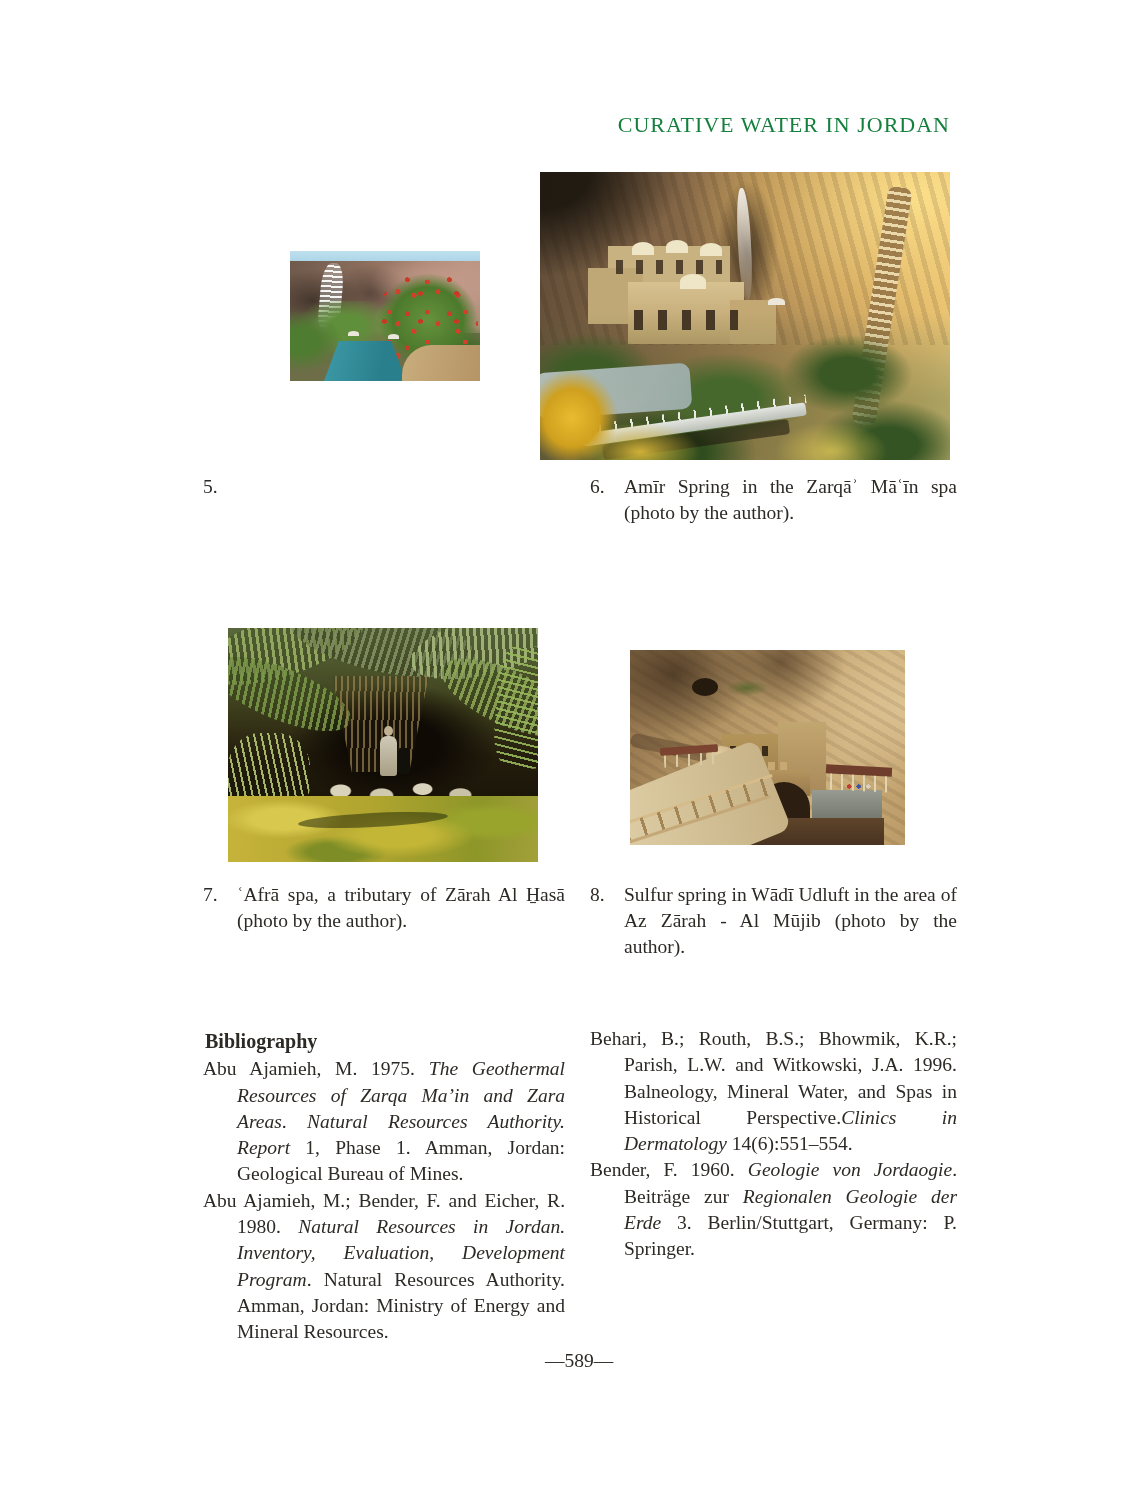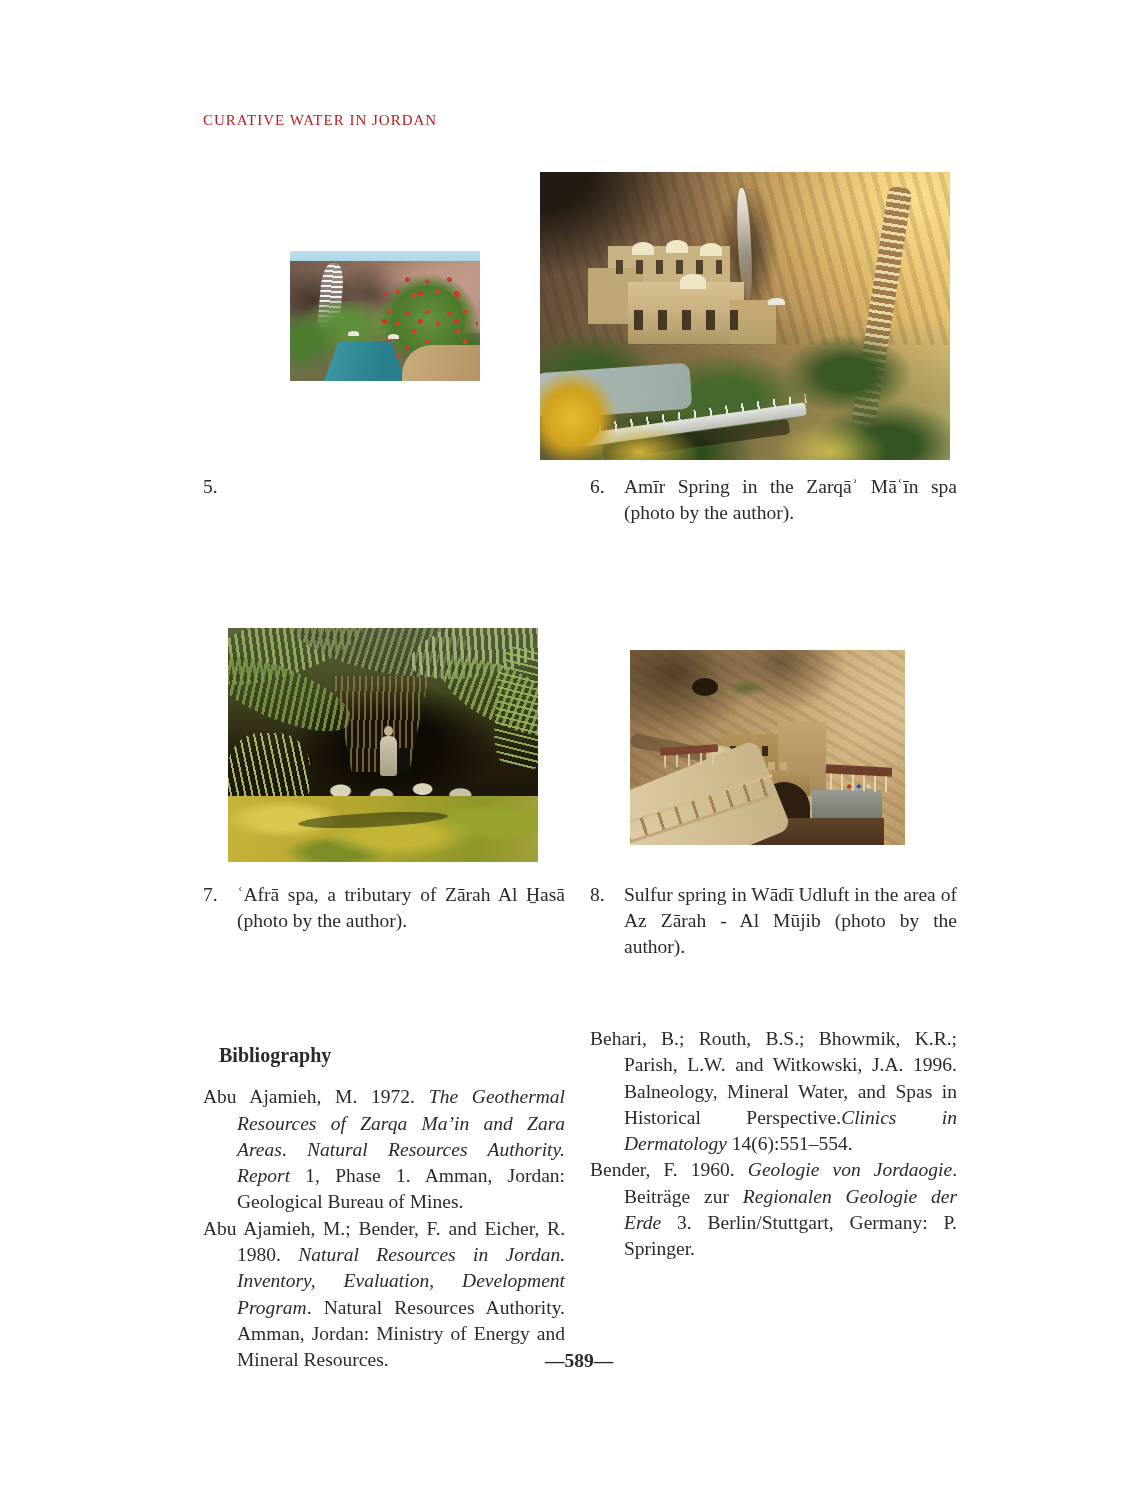--- a/index.html
+++ b/index.html
@@ -1,36 +1,36 @@
 <!DOCTYPE html>
 <html><head>
 <meta charset="utf-8">
 <style>
   html,body{margin:0;padding:0;background:#e9e9e9;}
   .page{position:relative;width:1126px;height:1500px;background:#ffffff;margin:0 auto;
         font-family:"Liberation Serif","DejaVu Serif",serif;color:#2d2a26;overflow:hidden;}
 
-  .running-header{position:absolute;left:203px;top:112px;width:747px;text-align:left;
-      font-size:15px;letter-spacing:1px;color:#b91c1c;}
-
-  .page-number{position:absolute;left:203px;top:1350px;width:752px;text-align:center;font-size:19.5px;font-weight:bold;}
+  .running-header{position:absolute;left:203px;top:112px;width:747px;text-align:right;
+      font-size:22px;letter-spacing:1px;color:#15803d;}
+
+  .page-number{position:absolute;left:203px;top:1350px;width:752px;text-align:center;font-size:19.5px;}
 
   
   .caption{position:absolute;font-size:19.5px;line-height:26px;text-align:justify;padding-left:34px;}
   .cap-num{position:absolute;left:0;top:0;}
   .cap5{left:203px;top:474px;width:328px;}
   .cap6{left:590px;top:474px;width:333px;}
   .cap7{left:203px;top:882px;width:328px;}
   .cap8{left:590px;top:882px;width:333px;}
 
   
   .bib-col{position:absolute;font-size:19.5px;line-height:26.3px;text-align:justify;}
   .bib-left{left:203px;top:1026px;width:362px;}
   .bib-right{left:590px;top:1026px;width:367px;}
-  .bib-heading{font-size:20px;font-weight:bold;margin:16px;line-height:26.3px;}
+  .bib-heading{font-size:20px;font-weight:bold;margin:2px;line-height:26.3px;}
   .bib-entry{margin:0;padding-left:34px;text-indent:-34px;}
   .bib-entry .it{font-style:italic;}
 
   
   .photo{position:absolute;overflow:hidden;}
   .photo div{position:absolute;}
 
   
   .photo5{left:290px;top:251px;width:190px;height:130px;background:#8a6c5b;}
   .p5-sky{left:0;top:0;width:100%;height:18px;background:linear-gradient(#bfe0ee,#9ecde2);}
@@ -309,21 +309,21 @@
     <span class="cap-num">7.</span>
     <span>ʿAfrā spa, a tributary of Zārah Al H̱asā (photo by the author).</span>
   </div>
   <div class="caption cap8">
     <span class="cap-num">8.</span>
     <span>Sulfur spring in Wādī Udluft in the area of Az Zārah - Al Mūjib (photo by the author).</span>
   </div>
 
   <div class="bib-col bib-left">
     <h2 class="bib-heading">Bibliography</h2>
-    <p class="bib-entry"><span>Abu Ajamieh, M. 1972. </span><span class="it">The Geothermal Resources of Zarqa Ma’in and Zara Areas</span><span>. </span><span class="it">Natural Resources Authority. Report</span><span> 1, Phase 1. Amman, Jordan: Geological Bureau of Mines.</span></p>
+    <p class="bib-entry"><span>Abu Ajamieh, M. 1975. </span><span class="it">The Geothermal Resources of Zarqa Ma’in and Zara Areas</span><span>. </span><span class="it">Natural Resources Authority. Report</span><span> 1, Phase 1. Amman, Jordan: Geological Bureau of Mines.</span></p>
     <p class="bib-entry"><span>Abu Ajamieh, M.; Bender, F. and Eicher, R. 1980. </span><span class="it">Natural Resources in Jor­dan. Inventory, Evaluation, Devel­opment Program</span><span>. Natural Resources Authority. Amman, Jordan: Ministry of Energy and Mineral Resources.</span></p>
   </div>
   <div class="bib-col bib-right">
     <p class="bib-entry"><span>Behari, B.; Routh, B.S.; Bhowmik, K.R.; Parish, L.W. and Witkowski, J.A. 1996. Balneology, Mineral Water, and Spas in Historical Perspective.</span><span class="it">Clinics in Dermatology</span><span> 14(6):551–554.</span></p>
     <p class="bib-entry"><span>Bender, F. 1960. </span><span class="it">Geologie von Jorda­ogie</span><span>. Beiträge zur </span><span class="it">Regionalen Geol­ogie der Erde</span><span> 3. Berlin/Stuttgart, Germany: P. Springer.</span></p>
   </div>
 
   <div class="page-number">—589—</div>
 
 </div>

